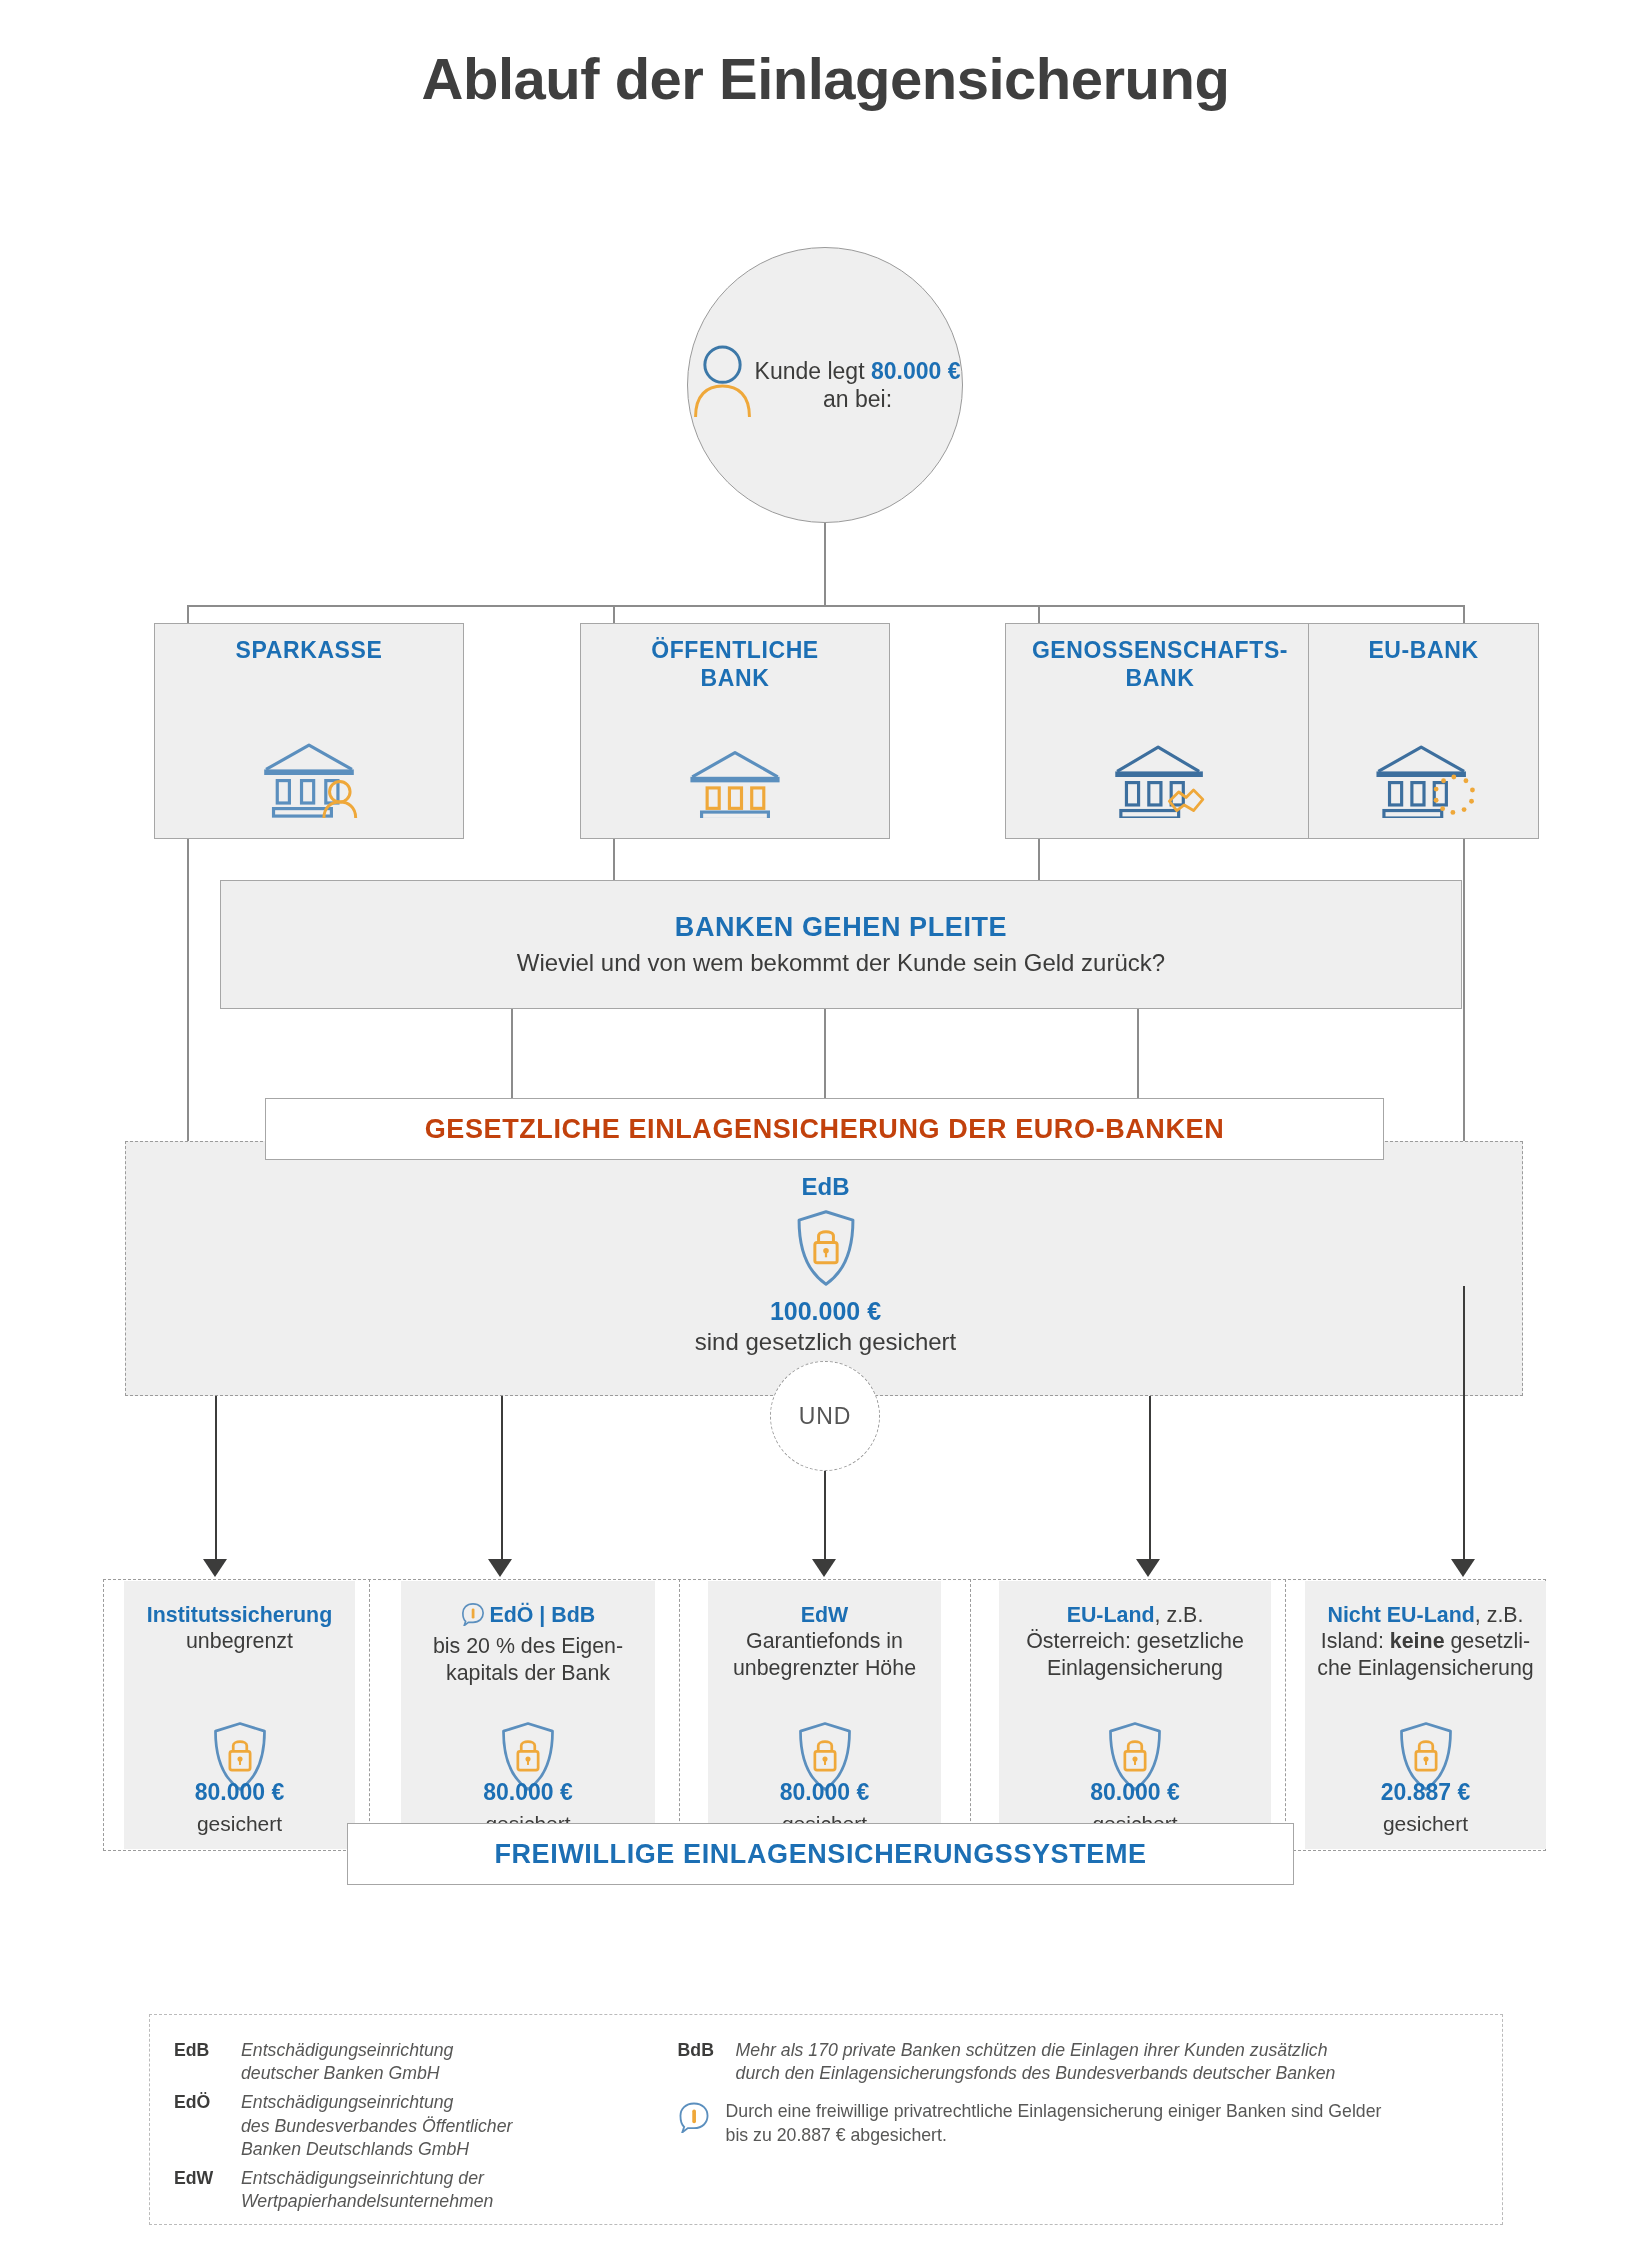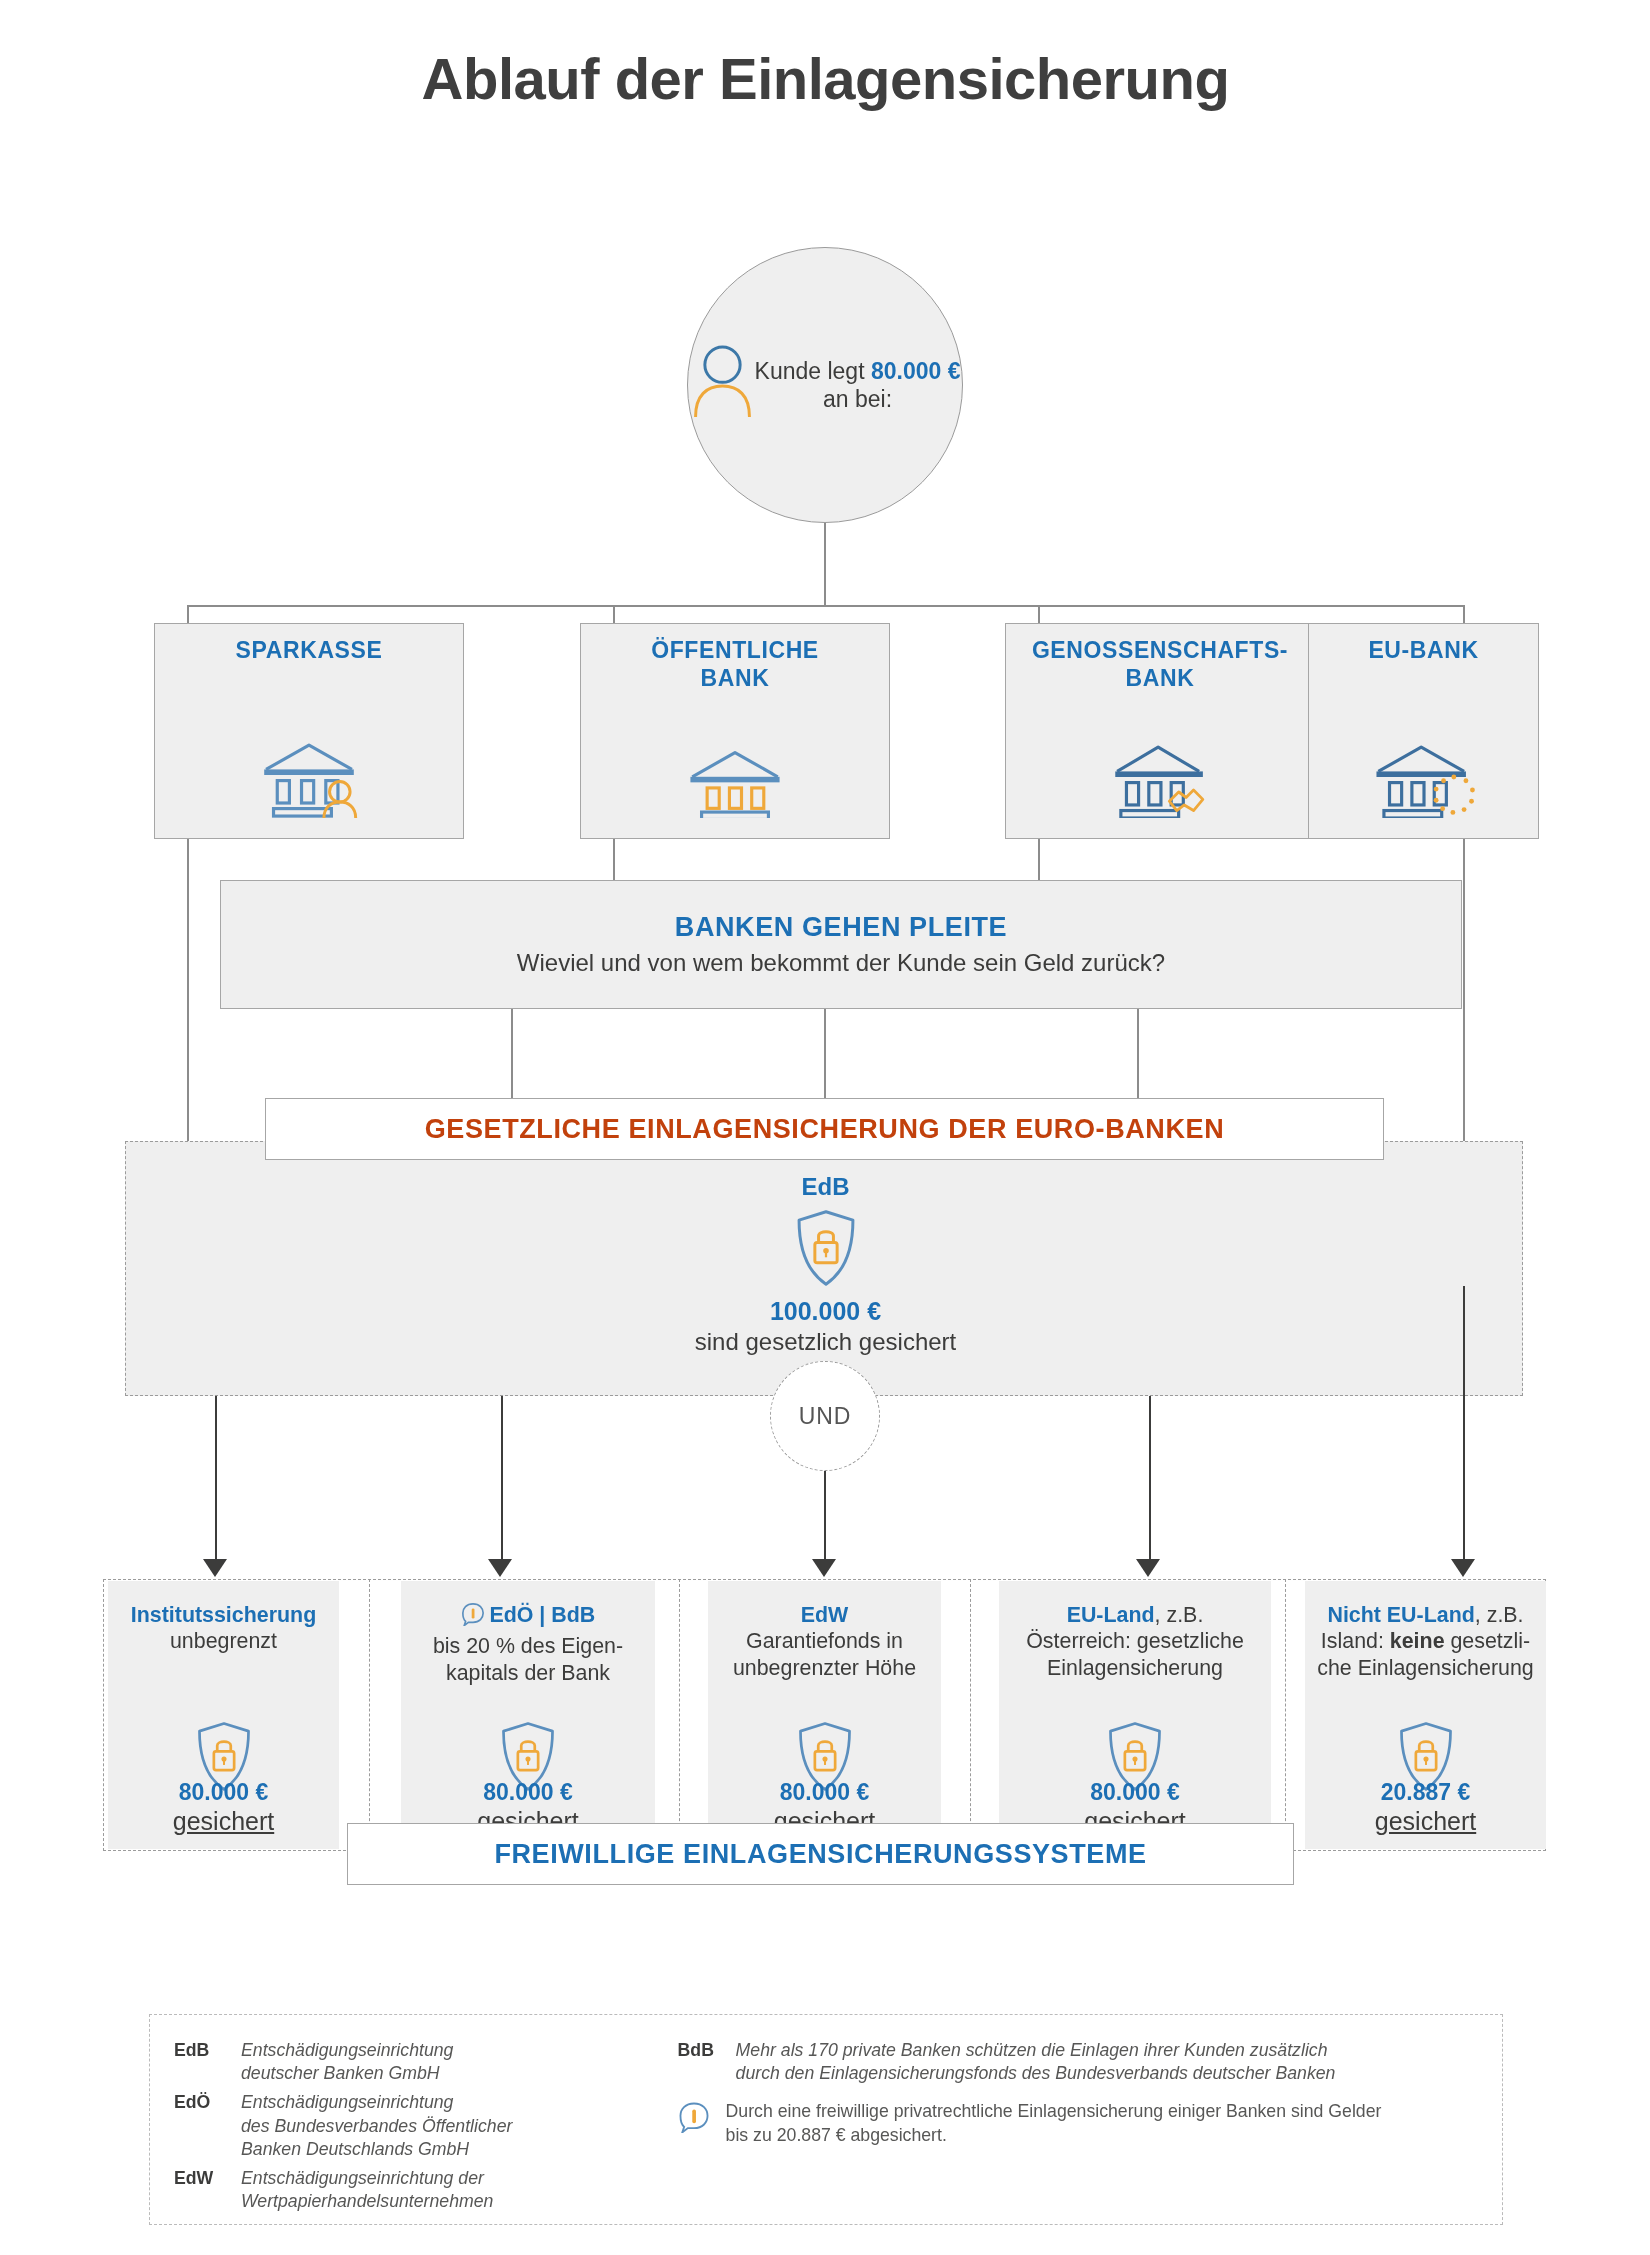--- a/index.html
+++ b/index.html
@@ -210,21 +210,21 @@
   .result-card .rc-amount{
     position:absolute;
     bottom:43px;left:0;width:100%;
     text-align:center;
     font-size:23px;font-weight:bold;color:#1c6fb4;
   }
   .result-card .rc-sub{
     position:absolute;
     bottom:13px;left:0;width:100%;
     text-align:center;
-    font-size:25px;color:#3c3c3b;text-decoration:underline;
+    font-size:21px;color:#3c3c3b;
   }
   .card-sep{
     position:absolute;
     top:1579px;
     width:0;height:272px;
     border-left:1.9px dashed #9b9b9b;
     z-index:7;
   }
 
   
@@ -424,21 +424,21 @@
   <div class="arrow-head" style="left:812px;  top:1559px;"></div>
 
   <div class="arrow-stem" style="left:1149px; top:1396px; height:164px;"></div>
   <div class="arrow-head" style="left:1136px; top:1559px;"></div>
 
   <div class="arrow-stem" style="left:1463px; top:1286px; height:274px;"></div>
   <div class="arrow-head" style="left:1451px; top:1559px;"></div>
 
   <div id="freiw-dashed"></div>
 
-  <div class="result-card" style="left:108px;">
+  <div class="result-card" style="left:124px;">
     <div class="rc-title">
       <span class="t-blue">Institutssicherung</span><br>
       <span>unbegrenzt</span>
     </div>
     <span class="rc-shield">
       <svg width="56" height="71" viewBox="0 0 66 84">
         <path d="M33 3 L62 12 C62 46 52 68 33 81 C14 68 4 46 4 12 Z" fill="none" stroke="#5b8fbe" stroke-width="3.2" stroke-linejoin="round"></path>
         <rect x="21" y="36" width="24" height="22" rx="2.5" fill="none" stroke="#efa83a" stroke-width="3.2"></rect>
         <path d="M25 36 L25 29 C25 23 41 23 41 29 L41 36" fill="none" stroke="#efa83a" stroke-width="3.2"></path>
         <circle cx="33" cy="45" r="3" fill="#efa83a"></circle>

